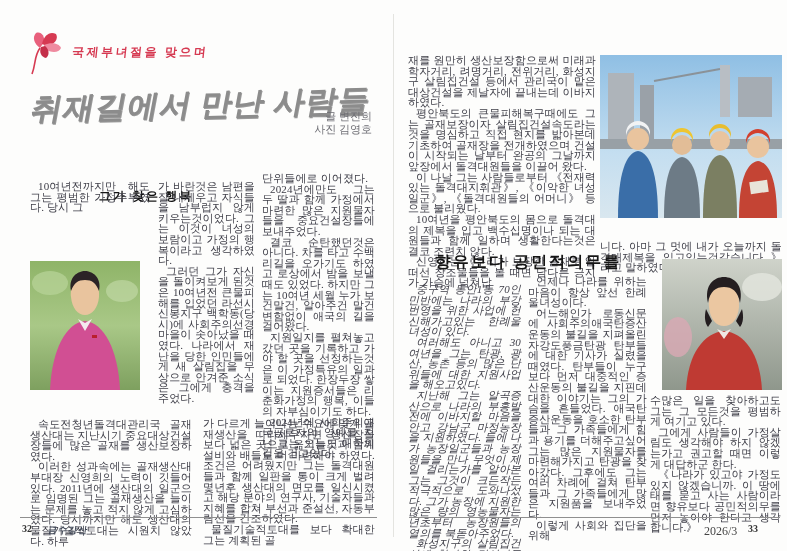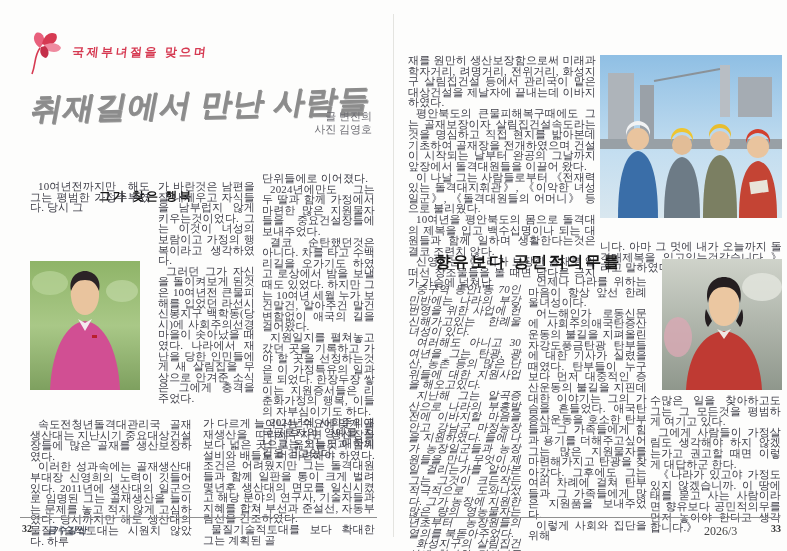--- a/index.html
+++ b/index.html
@@ -191,14 +191,14 @@
   </div>
 
   <div class="abs bt" style="left:650px;top:395px;width:131px;">
     <p class="cont">수많은 일을 찾아하고도 그는 그 모든것을 평범하게 여기고 있다.</p>
     <p>그에게 사람들이 가정살림도 생각해야 하지 않겠는가고 권고할 때면 이렇게 대답하군 한다.</p>
     <p>《나라가 있고야 가정도 있지 않겠습니까. 이 땅에 태를 묻고 사는 사람이라면 향유보다 공민적의무를 먼저 놓아야 한다고 생각합니다.》</p>
   </div>
 
   <div class="abs rule" style="left:409px;top:517px;width:371px;"></div>
   <div class="abs issue" style="left:704px;top:524px;">2026/3</div>
-  <div class="abs folio" style="left:748px;top:523px;margin-left:23px;">33</div>
+  <div class="abs folio" style="left:748px;top:523px;">33</div>
 </div>
 
 </body></html>

